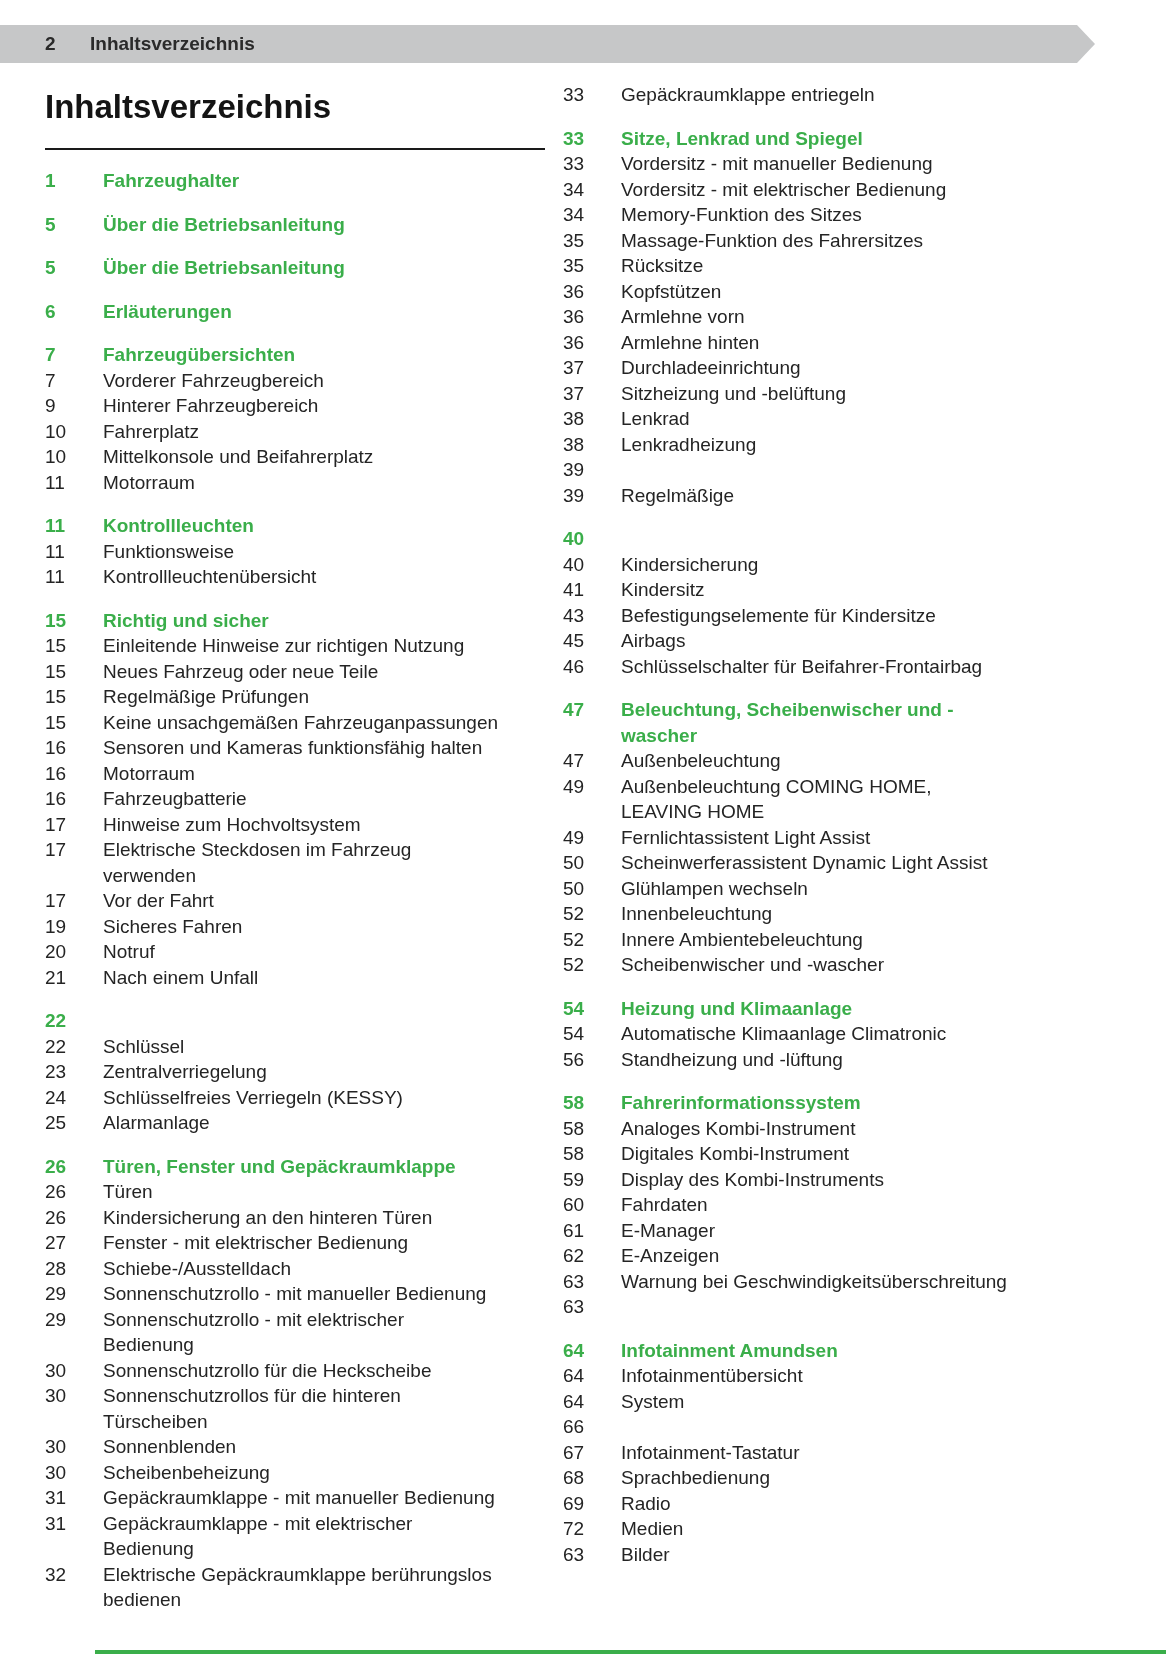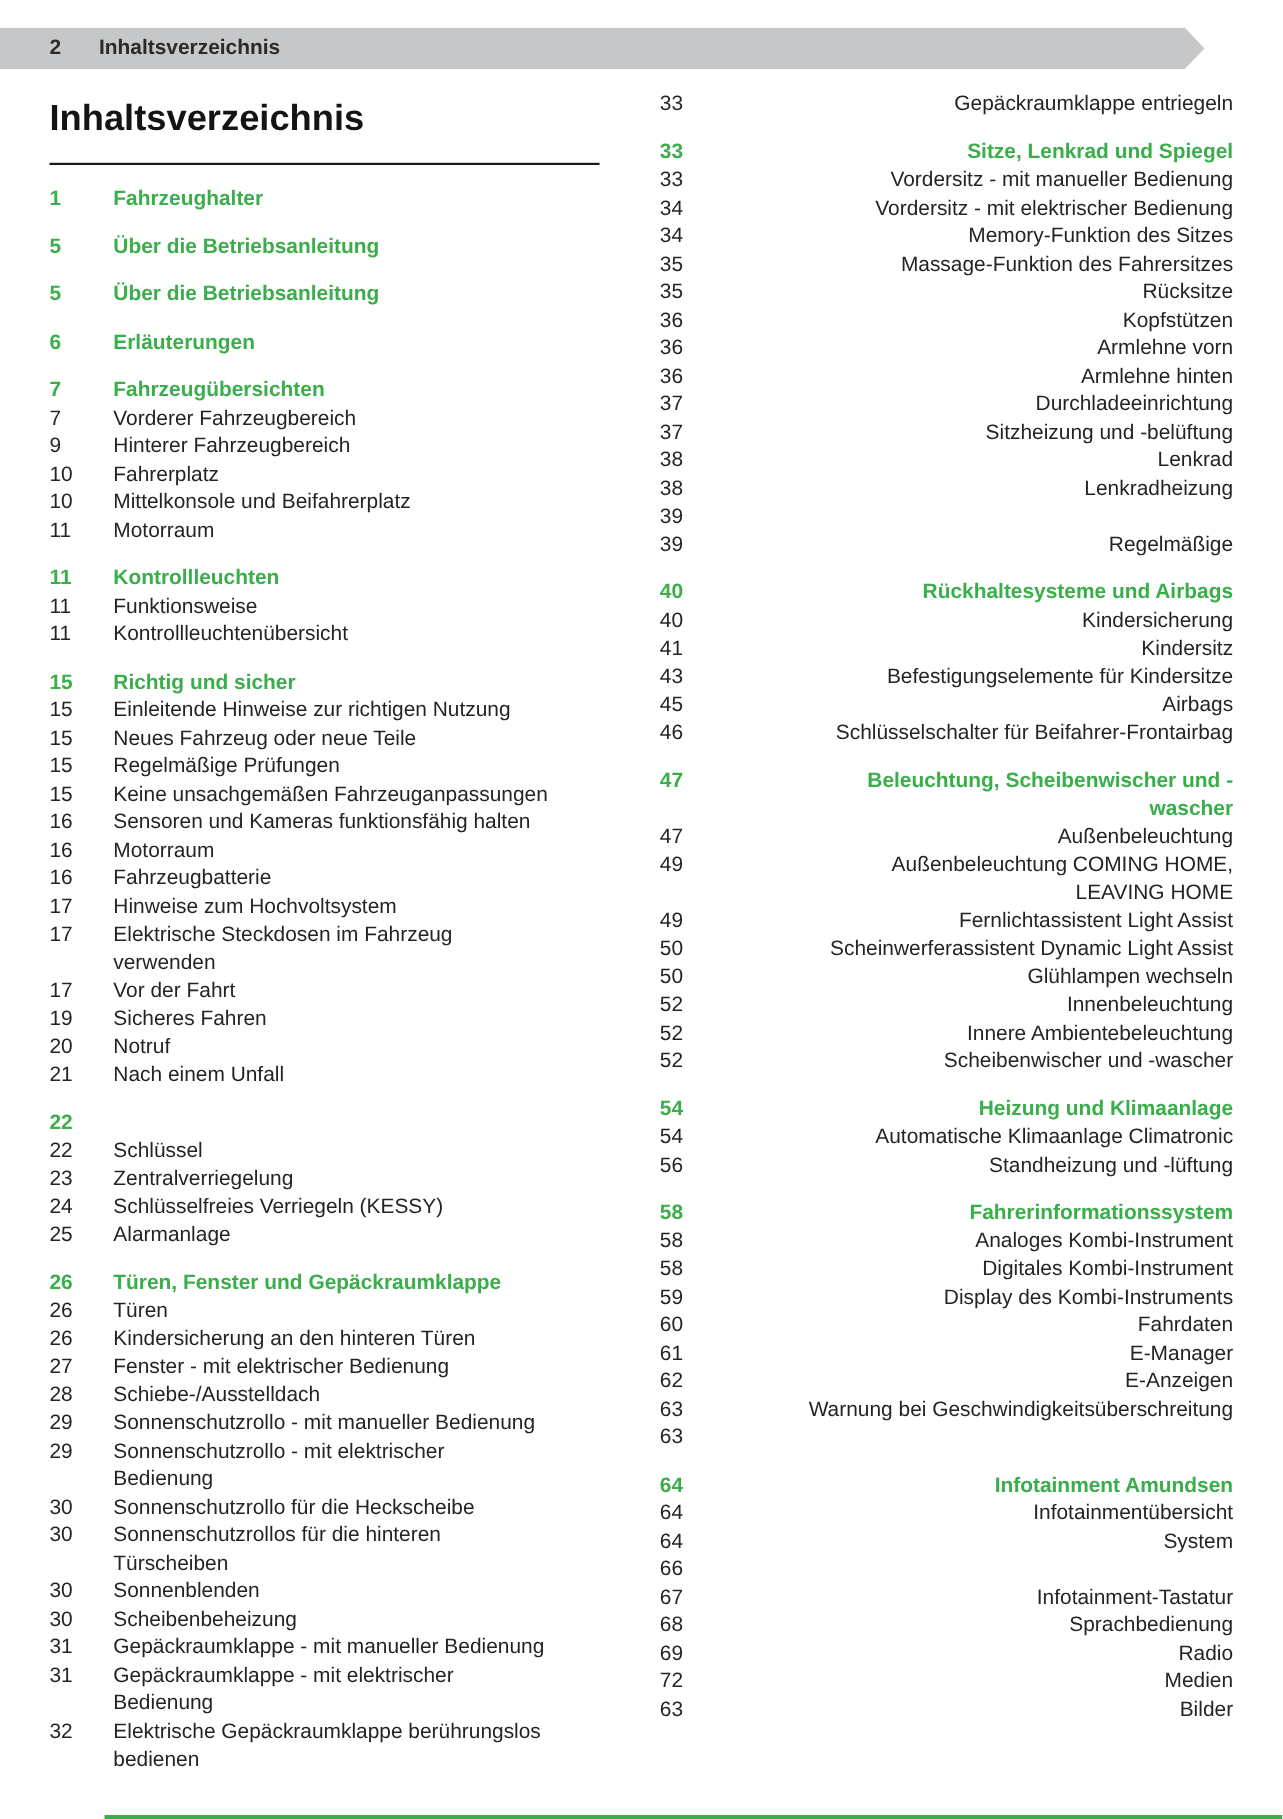--- a/index.html
+++ b/index.html
@@ -26,21 +26,21 @@
     font-size: 19px; font-weight: bold; color: #2a2a2a;
   }
   .band .pagenum { margin-left: 45px; width: 45px; flex: none; }
   
   .content {
     position: absolute;
     top: 80px; left: 45px;
     display: flex; gap: 18px;
   }
   .col-left  { width: 500px; }
-  .col-right { width: 558px; padding-top: 2px; text-align: right; }
+  .col-right { width: 558px; padding-top: 2px; }
   .doc-title {
     font-size: 33px; font-weight: bold; color: #141414;
     margin-top: 8px; line-height: 1.15;
   }
   .title-rule {
     border: none; height: 0;
     border-top: 2px solid #1a1a1a;
     margin: 12px 0 4px 0;
   }
   .toc-block { margin-top: 18px; }
@@ -352,21 +352,20 @@
               <span class="num">39</span>
             </div>
             <div class="toc-row">
               <span class="num">39</span>
               <span class="txt">Regelmäßige</span>
             </div>
           </div>
           <div class="toc-block">
             <div class="toc-row chapter">
               <span class="num">40</span>
-              <span class="txt">Rückhaltesysteme und Airbags</span>
             </div>
             <div class="toc-row">
               <span class="num">40</span>
               <span class="txt">Kindersicherung</span>
             </div>
             <div class="toc-row">
               <span class="num">41</span>
               <span class="txt">Kindersitz</span>
             </div>
             <div class="toc-row">

